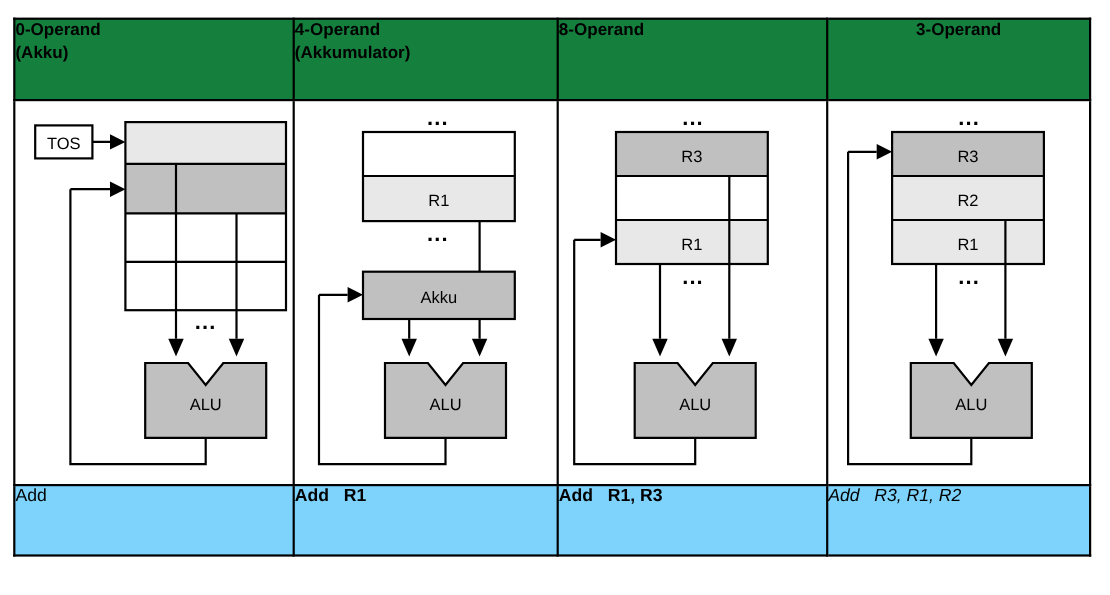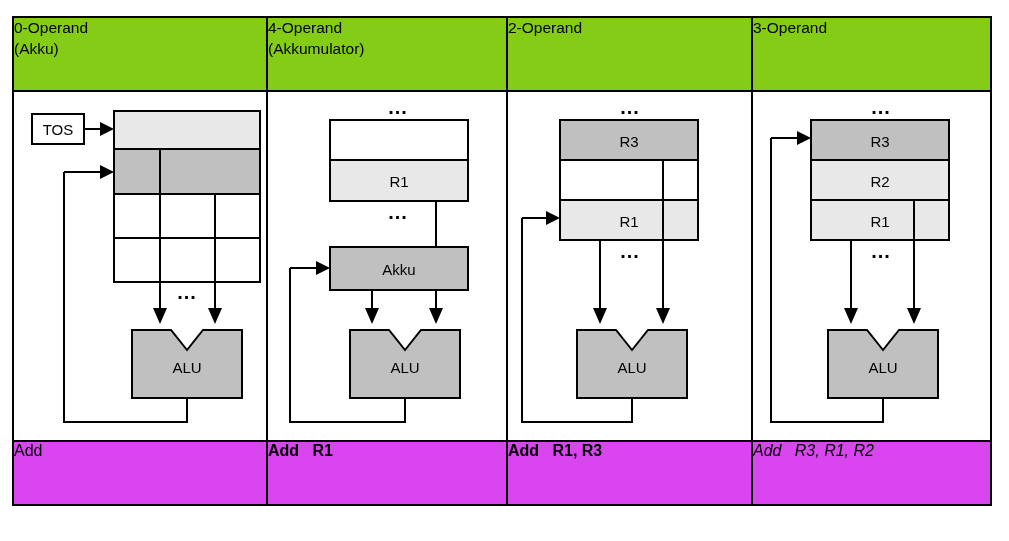--- a/index.html
+++ b/index.html
@@ -27,37 +27,37 @@
     width: 970px;
     border-collapse: collapse;
     table-layout: fixed;
   }
   table.matrix td {
     border: 2px solid #000000;
     padding: 0;
     vertical-align: top;
   }
   td.header-cell {
-    background: #84cc16;
+    background: #15803d;
     height: 72px;
     padding: 12px 0 0 18px;
-    font-weight: normal;
+    font-weight: bold;
     font-size: 15.5px;
     line-height: 1.33;
     color: #000000;
     vertical-align: top;
   }
   td.header-cell .hline { display: block; white-space: pre; }
   td.diagram-cell {
     background: #ffffff;
     height: 348px;
     padding: 0;
   }
   td.footer-cell {
-    background: #d946ef;
+    background: #7dd3fc;
     height: 62px;
     font-size: 16px;
     color: #000000;
     padding-left: 18px;
     vertical-align: middle;
     white-space: pre;
   }
   .diagram-wrap {
     width: 100%;
     height: 348px;
@@ -88,24 +88,24 @@
       <tr>
         <td class="header-cell" style="width: 252px;">
           <span class="hline">0-Operand</span>
           <span class="hline">(Akku)</span>
         </td>
         <td class="header-cell" style="width: 238px;">
           <span class="hline">4-Operand</span>
           <span class="hline">(Akkumulator)</span>
         </td>
         <td class="header-cell" style="width: 243px;">
-          <span class="hline">2-Operand</span>
+          <span class="hline">8-Operand</span>
           <span class="hline"></span>
         </td>
-        <td class="header-cell" style="width: 237px;">
+        <td class="header-cell" style="width: 237px; text-align: center;">
           <span class="hline">3-Operand</span>
           <span class="hline"></span>
         </td>
       </tr>
 
       <tr>
 
         <td class="diagram-cell" style="width: 252px;">
           <div class="diagram-wrap">
             <svg width="249" height="348" viewBox="0 0 249 348" xmlns="http://www.w3.org/2000/svg">

